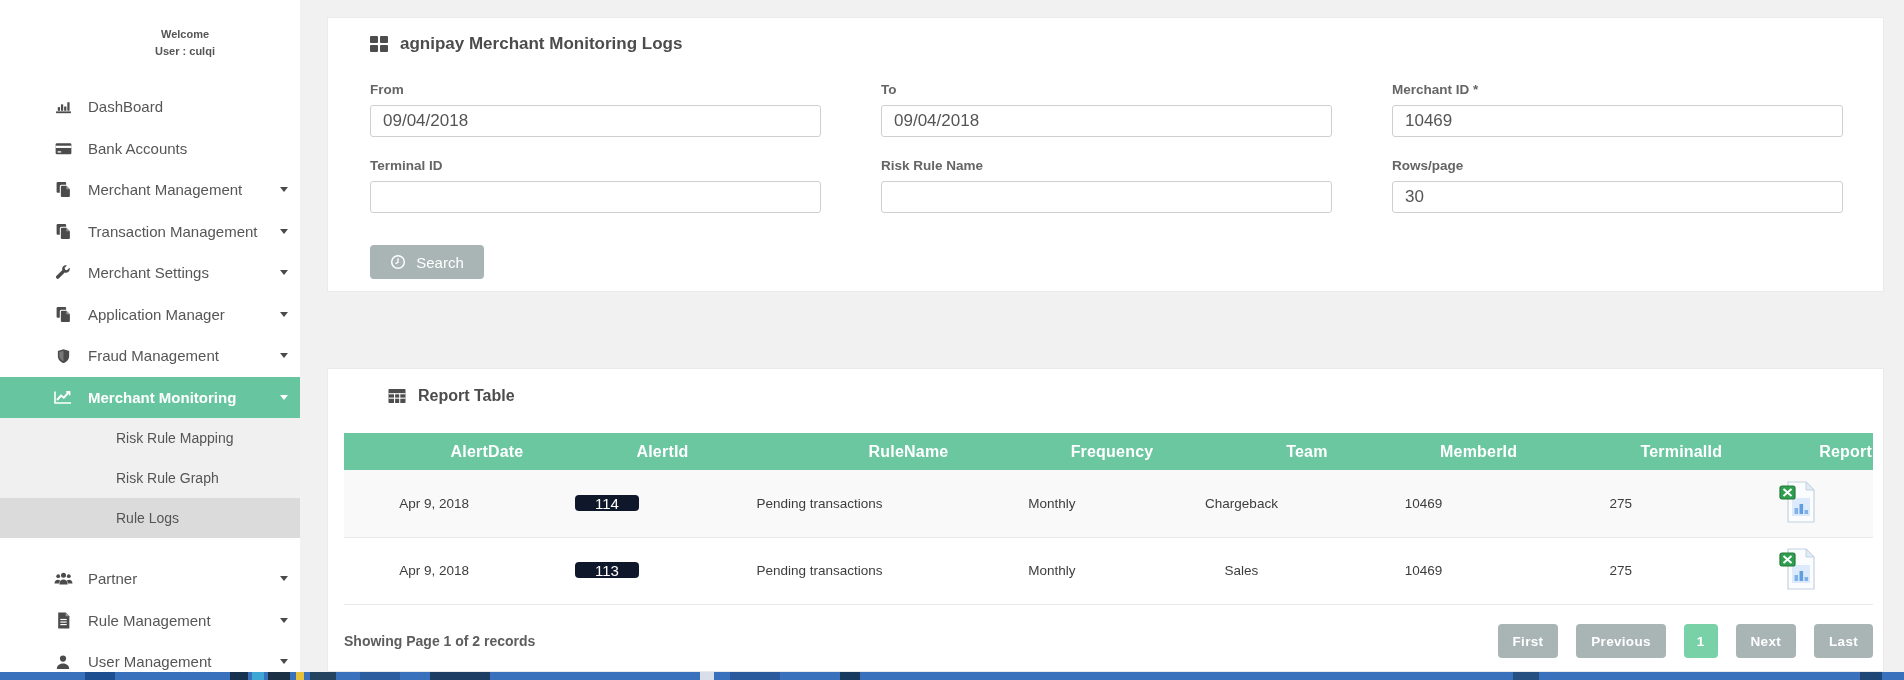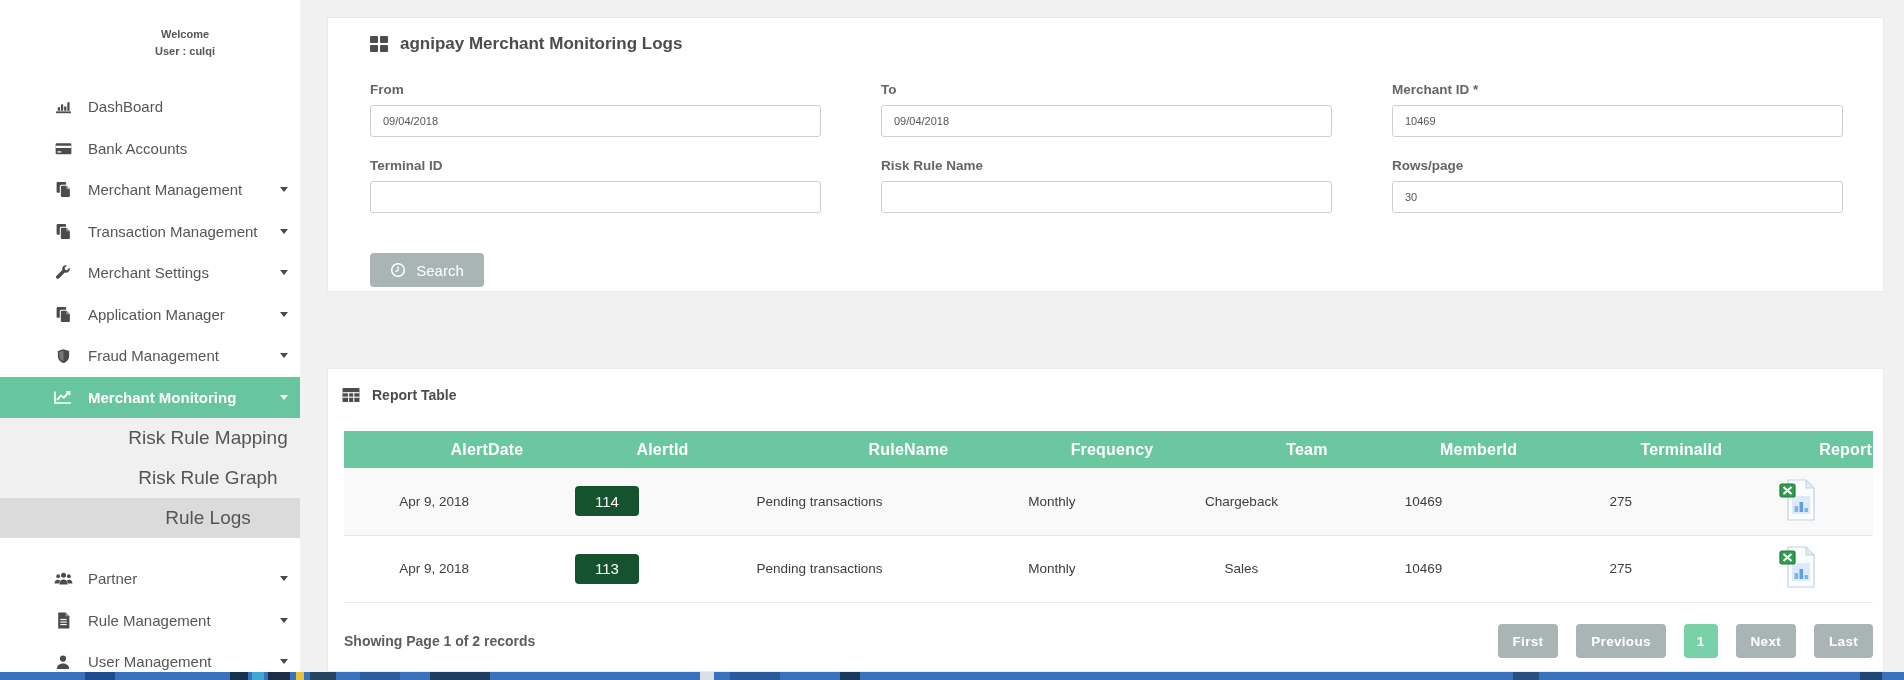--- a/index.html
+++ b/index.html
@@ -19,54 +19,54 @@
   .nav-item { height:41.5px; display:flex; align-items:center; padding:0 12px 0 53px;
               font-size:15px; color:#565656; cursor:pointer; }
   .nav-item .icon { width:20px; margin-right:15px; display:flex; align-items:center; justify-content:center; }
   .nav-item .lbl { white-space:nowrap; }
   .caret { width:0; height:0; border-left:4.5px solid transparent; border-right:4.5px solid transparent;
            border-top:5.5px solid #4a4a4a; margin-left:auto; }
   .nav-item.active { background:#67c6a0; color:#fff; font-weight:bold; }
   .nav-item.active .caret { border-top-color:#fff; }
   .submenu { background:#f0f0f0; }
   .submenu-item { height:40px; display:flex; align-items:center; padding-left:116px;
-                  font-size:19px; color:#555; cursor:pointer;justify-content:center; }
+                  font-size:14px; color:#555; cursor:pointer; }
   .submenu-item.active { background:#dbdbdb; }
   .nav-item.group-gap { margin-top:20px; }
 
   
   .panel { position:absolute; left:327px; width:1557px; background:#fff; border:1px solid #eaeaea; }
   .panel1 { top:17px; height:275px; padding:16px 40px 0 42px; }
   .panel2 { top:368px; height:304px; padding:18px 0 0 0; overflow:hidden; }
 
   .panel-title { display:flex; align-items:center; gap:12px; font-size:17px; font-weight:bold; color:#4c4c4c; }
-  .panel2 .panel-title { padding-left:14px; font-size:14px; }
+  .panel2 .panel-title { padding-left:14px; font-size:16px;margin-left:46px; }
 
   
   .form-grid { margin-top:28px; display:grid; grid-template-columns:repeat(3,1fr);
                column-gap:60px; row-gap:21px; }
   .field label { display:block; font-size:13.5px; font-weight:bold; color:#656565; margin-bottom:8px; }
   .field input { width:100%; height:32px; border:1px solid #cfcfcf; border-radius:3px;
-                 font-size:11px; color:#555; padding:0 12px; outline:none;
+                 font-size:17px; color:#555; padding:0 12px; outline:none;
                  font-family:"Liberation Sans","DejaVu Sans",sans-serif; }
-  .search-btn { margin-top:40px; width:114px; height:34px; background:#a8b5b4; border:none;
+  .search-btn { margin-top:32px; width:114px; height:34px; background:#a8b5b4; border:none;
                 border-radius:4px; color:#fff; font-size:15px; display:flex; align-items:center;
                 justify-content:center; gap:10px; cursor:pointer;
                 font-family:"Liberation Sans","DejaVu Sans",sans-serif; }
 
   
   .table-wrap { margin:28px 10px 0 16px; }
   table.report-table { width:100%; border-collapse:collapse; table-layout:fixed; }
   table.report-table th { background:#6ac7a0; color:#fff; font-size:16px; font-weight:bold;
                           height:37px; text-align:right; letter-spacing:.2px; }
   table.report-table td { height:67px; text-align:center; vertical-align:middle;
                           font-size:13.5px; color:#3d3d3d; border-bottom:1px solid #e8e8e8; }
   table.report-table tbody tr:nth-child(odd) { background:#f9f9f9; }
-  .alert-id-btn { display:inline-flex; align-items:center; justify-content:center; width:64px; height:30px;
-                  background:#14532d; border:none; border-radius:4px; color:#fff; font-size:15px; cursor:pointer;
+  .alert-id-btn { display:inline-flex; align-items:center; justify-content:center; width:64px; height:16px;
+                  background:#0f172a; border:none; border-radius:4px; color:#fff; font-size:15px; cursor:pointer;
                   font-family:"Liberation Sans","DejaVu Sans",sans-serif; }
   .excel-link { display:inline-flex; cursor:pointer; }
 
   
   .p2-footer { position:absolute; left:16px; right:10px; bottom:4px; height:52px;
                display:flex; justify-content:space-between; align-items:center; }
   .showing-text { font-size:14px; font-weight:bold; color:#5d5d5d; }
   .pager { display:flex; gap:18px; align-items:center; }
   .pg { background:#a9b5b4; color:#fff; border:none; border-radius:4px; height:34px;
         padding:0 15px; font-size:13.5px; font-weight:bold; letter-spacing:.3px; cursor:pointer;

